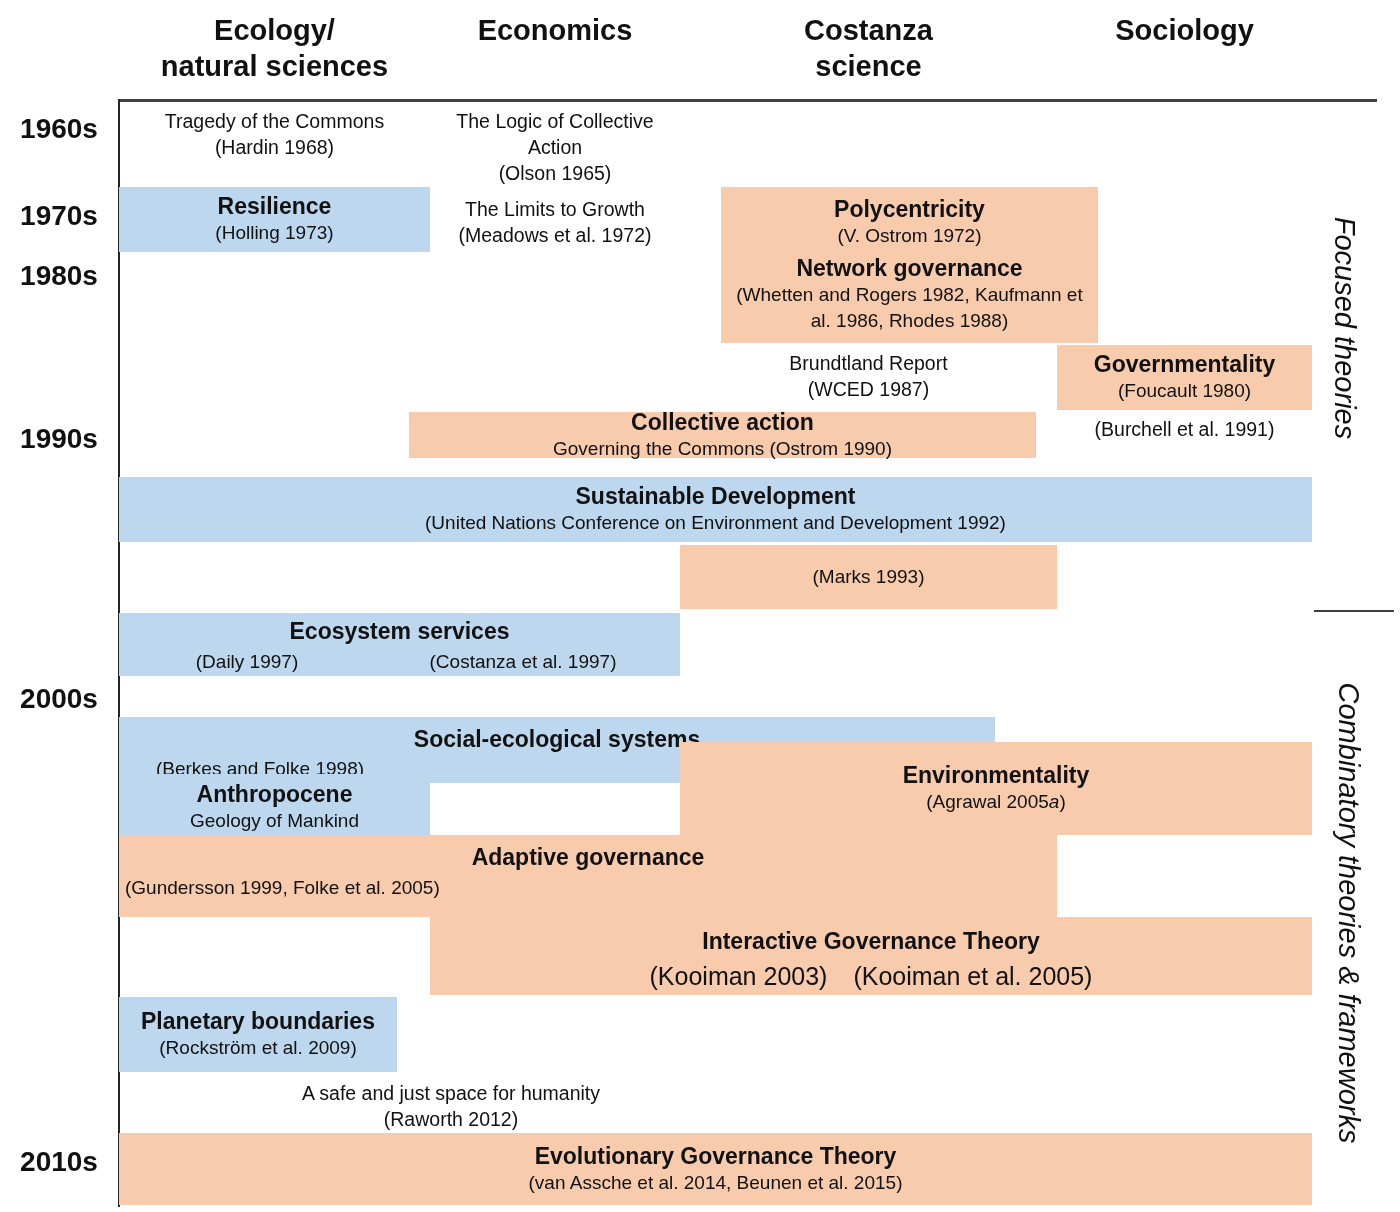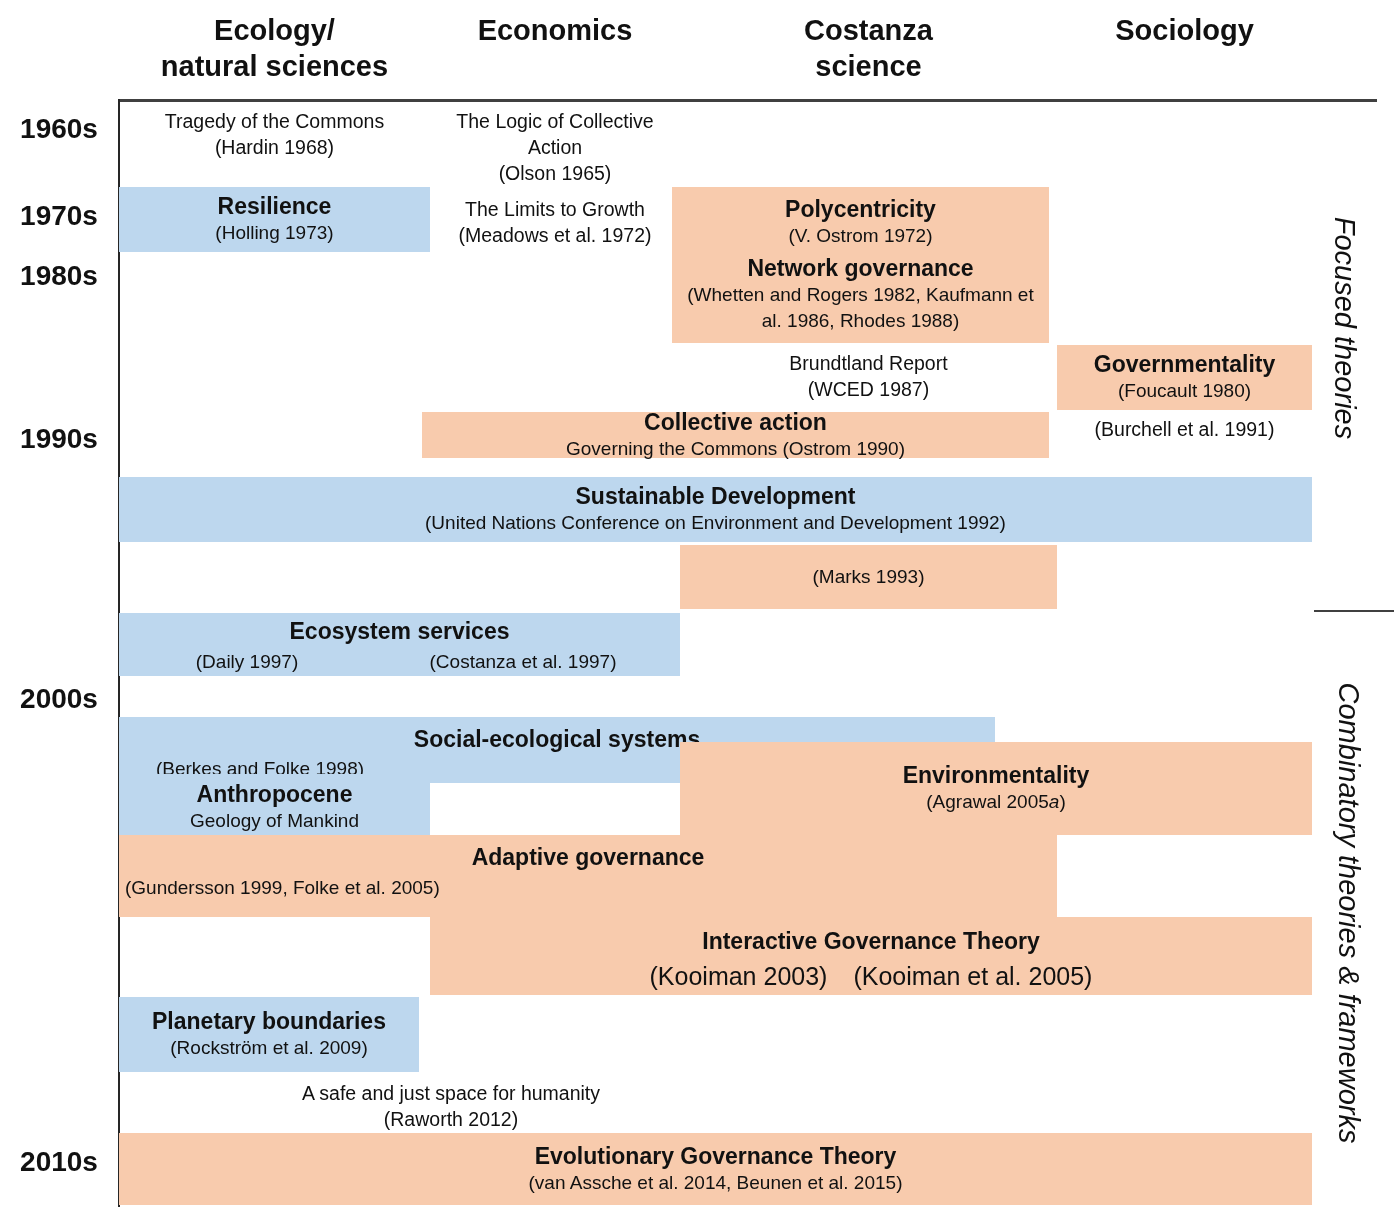--- a/index.html
+++ b/index.html
@@ -74,41 +74,41 @@
   <div class="block blue" style="left:119px;top:187px;width:311px;height:65px;">
     <div class="bt">Resilience</div>
     <div class="bc">(Holling 1973)</div>
   </div>
 
   <div class="wtext" style="left:430px;top:196px;width:250px;">
     <div>The Limits to Growth</div>
     <div>(Meadows et al. 1972)</div>
   </div>
 
-  <div class="block orange" style="left:672px;top:187px;width:377px;height:156px;padding:0 5px;">
+  <div class="block orange" style="left:721px;top:187px;width:377px;height:156px;padding:0 5px;">
     <div class="bt">Polycentricity</div>
     <div class="bc">(V. Ostrom 1972)</div>
     <div class="bt" style="margin-top:6px;">Network governance</div>
     <div class="bc">(Whetten and Rogers 1982, Kaufmann et al. 1986, Rhodes 1988)</div>
   </div>
 
   <div class="wtext" style="left:680px;top:350px;width:377px;">
     <div>Brundtland Report</div>
     <div>(WCED 1987)</div>
   </div>
 
   <div class="block orange" style="left:1057px;top:345px;width:255px;height:65px;">
     <div class="bt">Governmentality</div>
     <div class="bc">(Foucault 1980)</div>
   </div>
   <div class="wtext" style="left:1057px;top:416px;width:255px;">
     <div>(Burchell et al. 1991)</div>
   </div>
 
-  <div class="block orange" style="left:422px;top:412px;width:627px;height:46px;">
+  <div class="block orange" style="left:409px;top:412px;width:627px;height:46px;">
     <div class="bt">Collective action</div>
     <div class="bc">Governing the Commons (Ostrom 1990)</div>
   </div>
 
   <div class="block blue" style="left:119px;top:477px;width:1193px;height:65px;">
     <div class="bt">Sustainable Development</div>
     <div class="bc">(United Nations Conference on Environment and Development 1992)</div>
   </div>
 
   <div class="block orange" style="left:680px;top:545px;width:377px;height:64px;">
@@ -144,21 +144,21 @@
   </div>
 
   <div class="block orange" style="left:430px;top:917px;width:882px;height:78px;justify-content:flex-start;">
     <div class="bt" style="margin-top:11px;">Interactive Governance Theory</div>
     <div class="cites-row">
       <span>(Kooiman 2003)</span>
       <span>(Kooiman et al. 2005)</span>
     </div>
   </div>
 
-  <div class="block blue" style="left:119px;top:997px;width:300px;height:75px;">
+  <div class="block blue" style="left:119px;top:997px;width:278px;height:75px;">
     <div class="bt">Planetary boundaries</div>
     <div class="bc">(Rockström et al. 2009)</div>
   </div>
 
   <div class="wtext" style="left:119px;top:1080px;width:664px;">
     <div>A safe and just space for humanity</div>
     <div>(Raworth 2012)</div>
   </div>
 
   <div class="block orange" style="left:119px;top:1133px;width:1193px;height:72px;">

